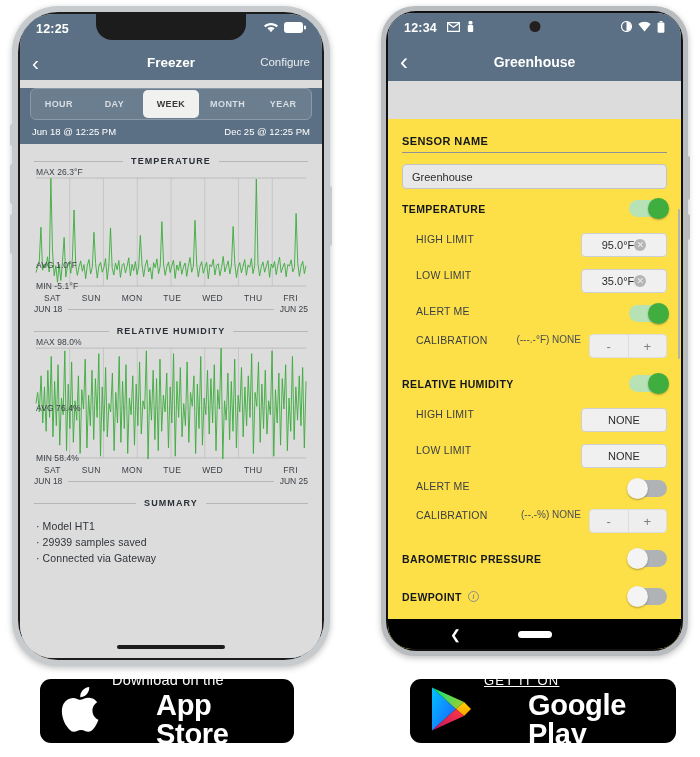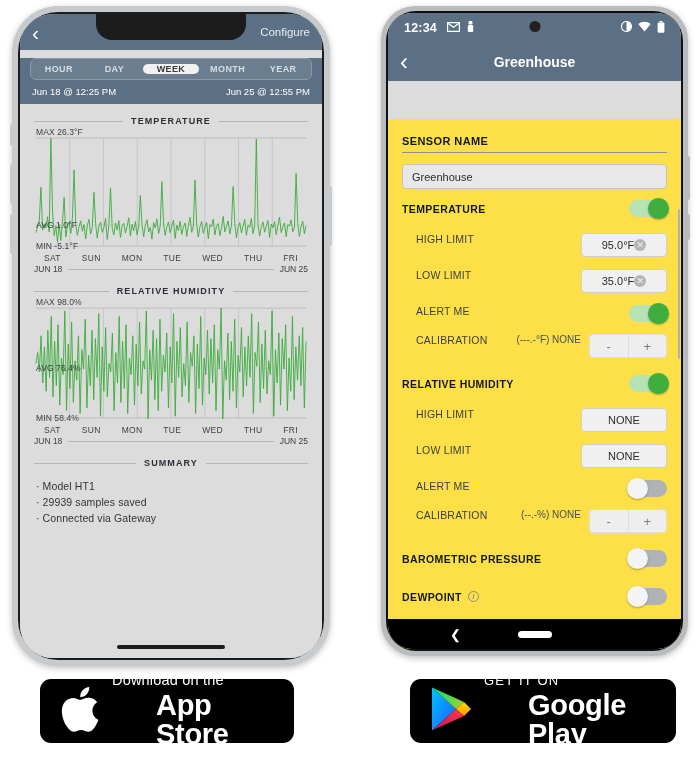--- a/index.html
+++ b/index.html
@@ -91,25 +91,25 @@
     color: #ffffff; width: 22px;
   }
   .nav-title {
     position: absolute; left: 0; right: 0; text-align: center;
     font-size: 13.5px; font-weight: bold; pointer-events: none;
   }
   .nav-action { margin-left: auto; font-size: 11.5px; color: #e8ecef; z-index: 2; }
 
   
   .segmented {
-    margin: 8px 10px 0 10px; height: 22px;
+    margin: 8px 10px 0 10px; height: 32px;
     background: #6a7e90;
     border: 1px solid #8b9aa8;
     border-radius: 6px;
-    display: flex; overflow: hidden; align-items: center;
+    display: flex; overflow: hidden;
   }
   .seg {
     flex: 1; display: flex; align-items: center; justify-content: center;
     font-size: 9px; font-weight: bold; letter-spacing: 0.4px;
     color: #d8dee4;
   }
   .seg.active {
     background: #f1f1ef; color: #3a3a3a;
     border-radius: 5px; margin: 1px;
   }
@@ -276,52 +276,70 @@
     height: 64px; background: #000000; border-radius: 11px;
     display: flex; align-items: center; gap: 12px;
     padding: 0 20px;
     color: #ffffff;
   }
   #badge-apple { left: 40px; width: 254px; }
   #badge-google { left: 410px; width: 266px; }
   .badge-txt { display: flex; flex-direction: column; line-height: 1; }
   .badge-small { font-size: 14.5px; letter-spacing: 0.2px; margin-bottom: 4px; }
   .badge-big { font-size: 29px; font-weight: bold; letter-spacing: -0.3px; margin-left: 44px; }
-  .badge-small.caps { font-size: 13px; letter-spacing: 1.2px; }
+  .badge-small.caps { font-size: 13px; letter-spacing: 1.2px; text-decoration: underline; }
 </style>
 </head>
 <body>
 
 <div class="phone" id="iphone">
   <div class="ip-btn mute"></div>
   <div class="ip-btn vup"></div>
   <div class="ip-btn vdn"></div>
   <div class="ip-btn pwr"></div>
   <div class="bezel"></div>
   <div class="screen">
     <div class="notch"></div>
 
+    <div class="statusbar">
+      <span class="sb-time">12:25</span>
+      <span class="sb-right">
+        <span>
+          <svg width="14" height="11" viewBox="0 0 14 11">
+              <path d="M7 10.2l-2-2.5a3.2 3.2 0 014 0z" fill="#fff"></path>
+              <path d="M7 1C4.3 1 1.9 2 0 3.7l1.5 1.6A8 8 0 017 3.2a8 8 0 015.5 2.1L14 3.7C12.1 2 9.7 1 7 1z" fill="#fff"></path>
+              <path d="M7 5a5.6 5.6 0 00-3.6 1.3l1.5 1.6A3.4 3.4 0 017 7a3.4 3.4 0 012.1.9l1.5-1.6A5.6 5.6 0 007 5z" fill="#fff"></path>
+            </svg>
+        </span>
+        <span>
+          <svg width="22" height="11" viewBox="0 0 22 11">
+              <rect x="0" y="0" width="19" height="11" rx="3" fill="#fff"></rect>
+              <rect x="20" y="3.6" width="2" height="3.8" rx="1" fill="#fff"></rect>
+            </svg>
+        </span>
+      </span>
+    </div>
 
     <div class="navbar">
       <span class="nav-back">‹</span>
       <span class="nav-title">Freezer</span>
       <span class="nav-action">Configure</span>
     </div>
 
     <div style="background:#5b7084;">
       <div class="segmented">
         <div class="seg">HOUR</div>
         <div class="seg">DAY</div>
         <div class="seg active">WEEK</div>
         <div class="seg">MONTH</div>
         <div class="seg">YEAR</div>
       </div>
       <div class="daterow">
         <span>Jun 18 @ 12:25 PM</span>
-        <span>Jun 25 @ 12:55 PM</span>
+        <span>Dec 25 @ 12:25 PM</span>
       </div>
     </div>
 
     <div class="ip-body">
 
       <div class="sect-head">
         <span class="line"></span>
         <span class="txt">TEMPERATURE</span>
         <span class="line"></span>
       </div>

